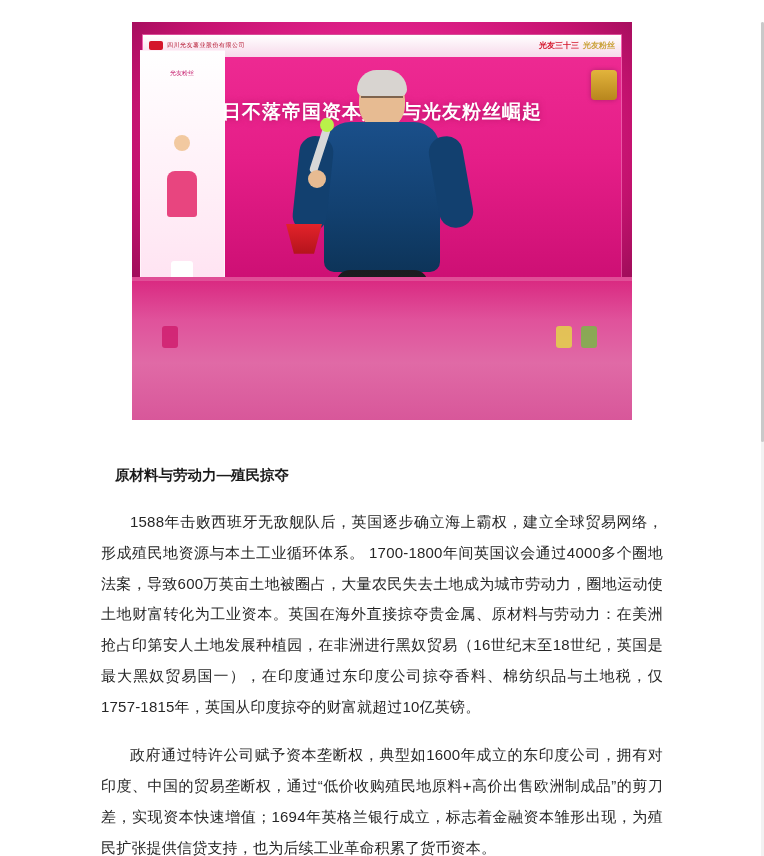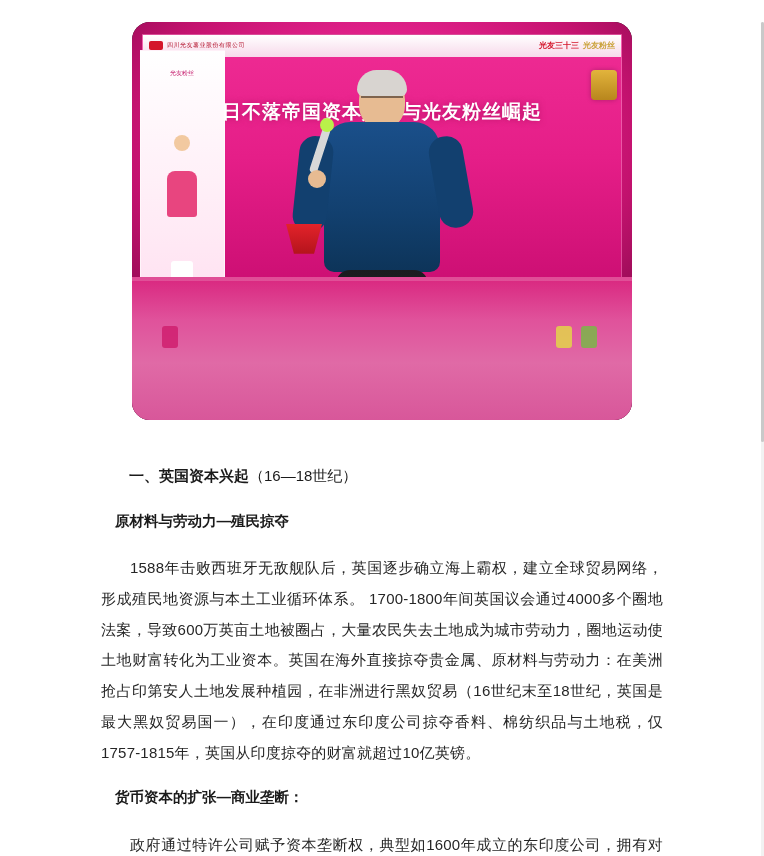--- a/index.html
+++ b/index.html
@@ -41,21 +41,20 @@
   }
 
   
   .figure {
     width: 500px;
     height: 398px;
     margin: 22px auto 0 auto;
     position: relative;
     overflow: hidden;
     background: #111;
-    border-radius: 18px;
   }
   .photo {
     position: absolute;
     inset: 0;
     background:
       radial-gradient(ellipse 70% 60% at 50% 30%, #f0359a 0%, #e3228c 42%, #c4126f 72%, #8e0a50 100%);
     overflow: hidden;
   }
   
   .floor {
@@ -478,24 +477,22 @@
       </div>
 
       <div class="floor"></div>
       <div class="floor-prop fp1"></div>
       <div class="floor-prop fp2"></div>
       <div class="floor-prop fp3"></div>
     </div>
   </div>
 
   <div class="content">
-    <h2 class="sec-title"><span>一、英国资本兴起</span><span class="paren">（16—18世纪）</span></h2>
 
     <h3 class="sub-title">原材料与劳动力—殖民掠夺</h3>
 
     <p class="para">1588年击败西班牙无敌舰队后，英国逐步确立海上霸权，建立全球贸易网络，形成殖民地资源与本土工业循环体系。 1700-1800年间英国议会通过4000多个圈地法案，导致600万英亩土地被圈占，大量农民失去土地成为城市劳动力，圈地运动使土地财富转化为工业资本。英国在海外直接掠夺贵金属、原材料与劳动力：在美洲抢占印第安人土地发展种植园，在非洲进行黑奴贸易（16世纪末至18世纪，英国是最大黑奴贸易国一），在印度通过东印度公司掠夺香料、棉纺织品与土地税，仅1757-1815年，英国从印度掠夺的财富就超过10亿英镑。</p>
 
-    <h3 class="sub-title">货币资本的扩张—商业垄断：</h3>
 
     <p class="para">政府通过特许公司赋予资本垄断权，典型如1600年成立的东印度公司，拥有对印度、中国的贸易垄断权，通过“低价收购殖民地原料+高价出售欧洲制成品”的剪刀差，实现资本快速增值；1694年英格兰银行成立，标志着金融资本雏形出现，为殖民扩张提供信贷支持，也为后续工业革命积累了货币资本。</p>
   </div>
 
 </div>
 
 </body></html>

